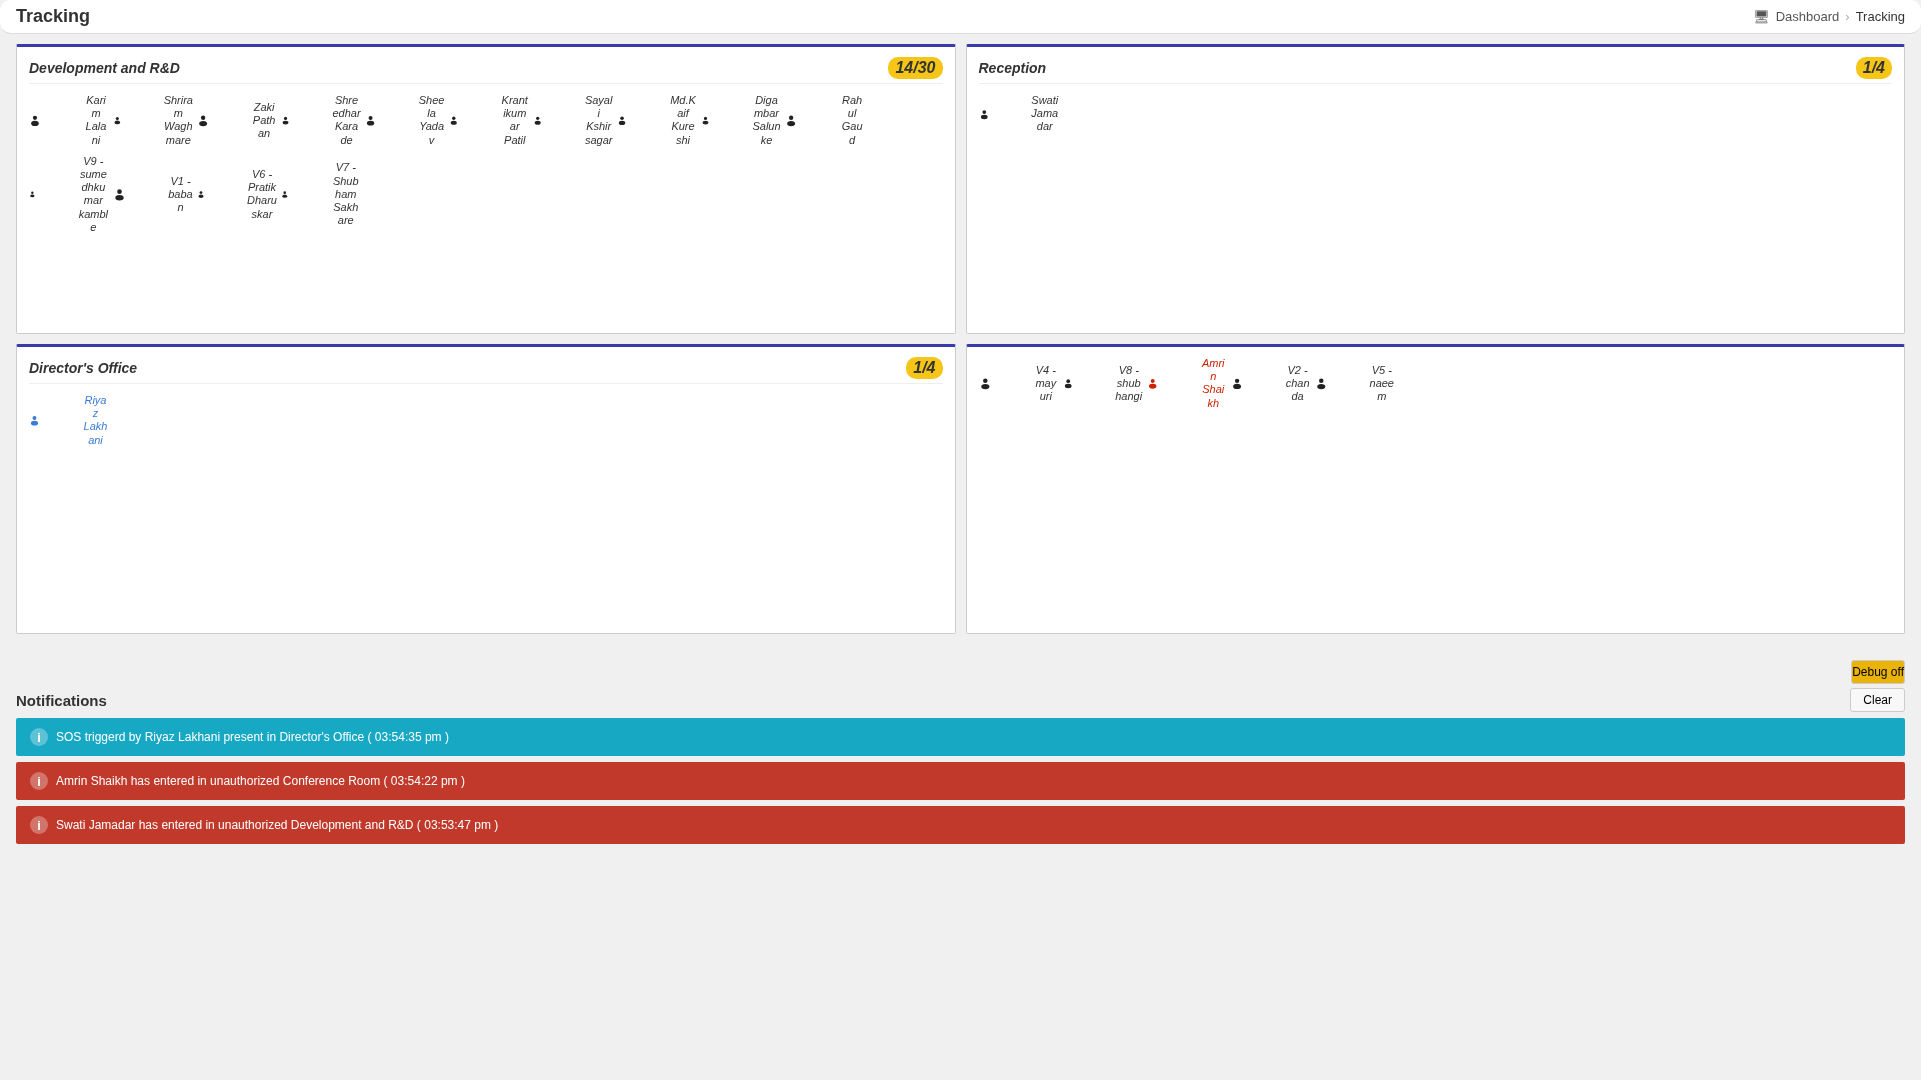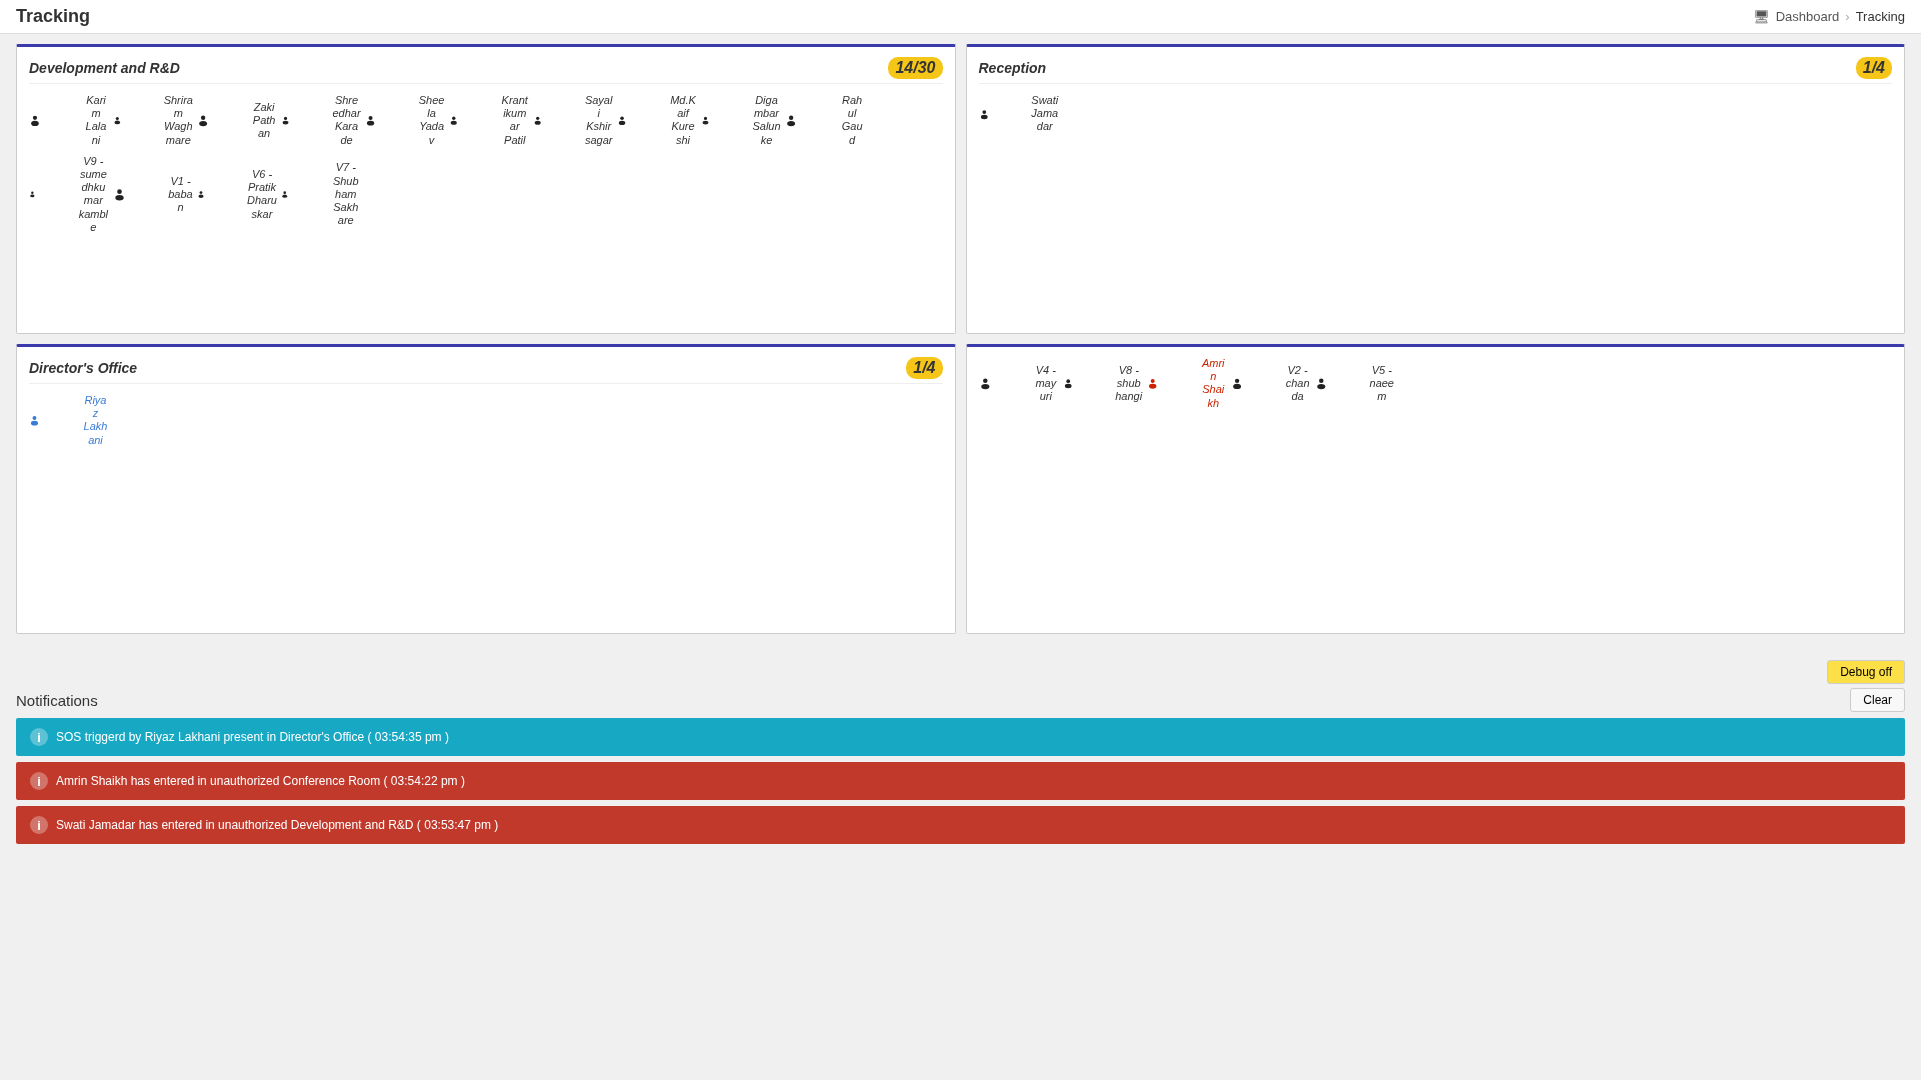--- a/index.html
+++ b/index.html
@@ -10,20 +10,21 @@
       color: #333;
     }
     
     .top-nav {
       background: #fff;
       border-bottom: 1px solid #ddd;
       padding: 6px 16px;
       display: flex;
       align-items: center;
       justify-content: space-between;
+      border-radius: 11px;
     }
     .top-nav-title {
       font-size: 18px;
       font-weight: bold;
       color: #333;
     }
     .breadcrumb {
       display: flex;
       align-items: center;
       gap: 6px;
@@ -109,23 +110,23 @@
       background: #f0f0f0;
       padding: 6px 16px 0 16px;
     }
 
     .debug-row {
       display: flex;
       justify-content: flex-end;
       margin-bottom: 4px;
     }
     .btn-debug {
-      background: #fde047;
+      background: #eab308;
       border: 1px solid #ccc;
-      padding: 4px 12px;
+      padding: 4px 0;
       font-size: 12px;
       cursor: pointer;
       border-radius: 3px;
     }
     .btn-clear {
       background: #f8f8f8;
       border: 1px solid #ccc;
       padding: 4px 12px;
       font-size: 12px;
       cursor: pointer;
@@ -133,21 +134,21 @@
     }
 
     .notifications-header {
       display: flex;
       justify-content: space-between;
       align-items: center;
       margin-bottom: 6px;
     }
     .notifications-title {
       font-size: 15px;
-      font-weight: normal;
+      font-weight: bold;
       color: #333;
     }
 
     .notification-item {
       padding: 10px 14px;
       margin-bottom: 6px;
       border-radius: 2px;
       font-size: 12px;
       color: #fff;
       display: flex;

